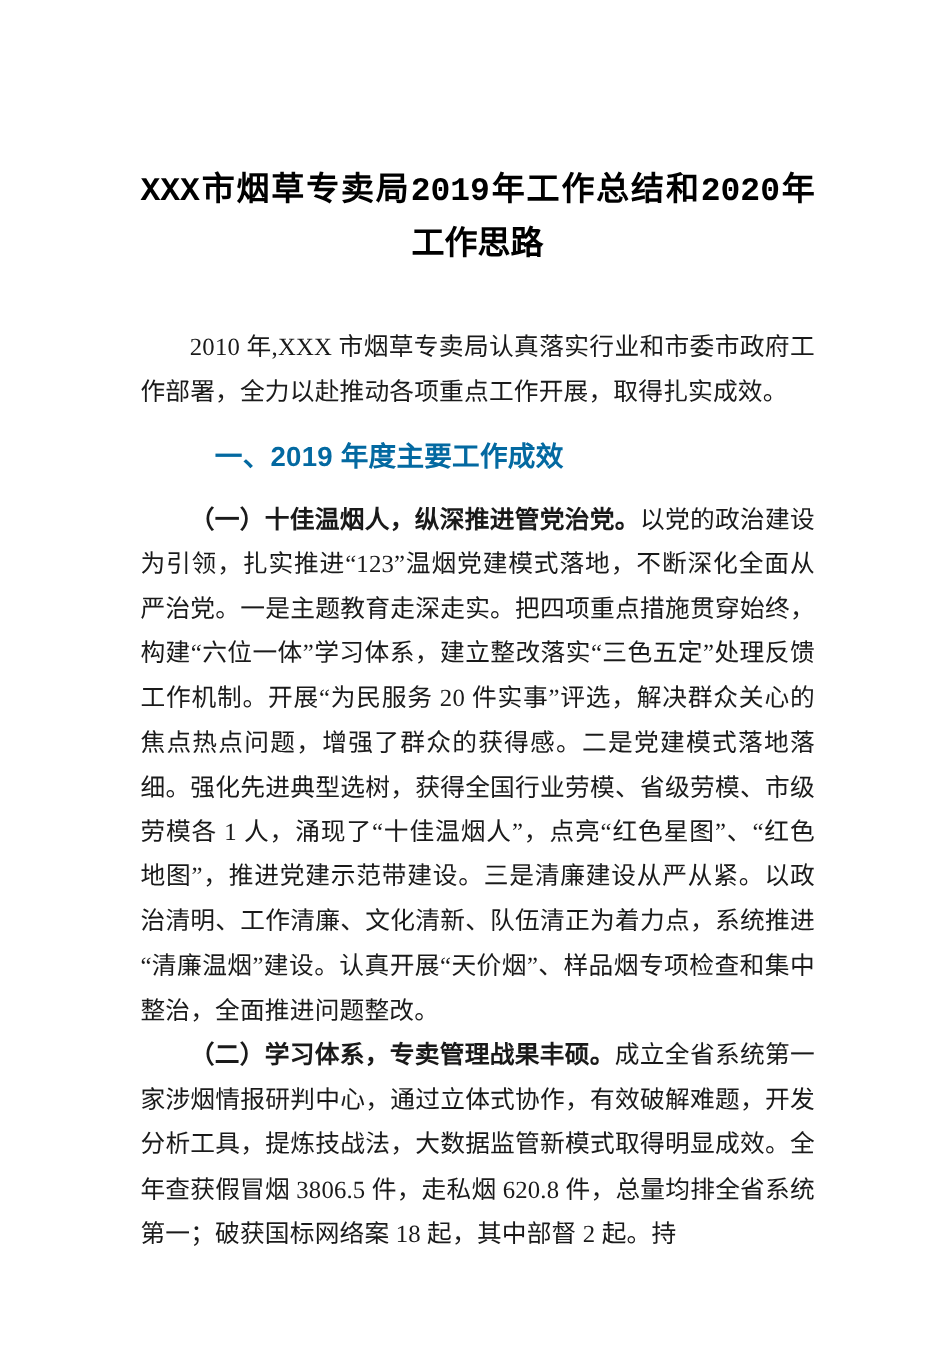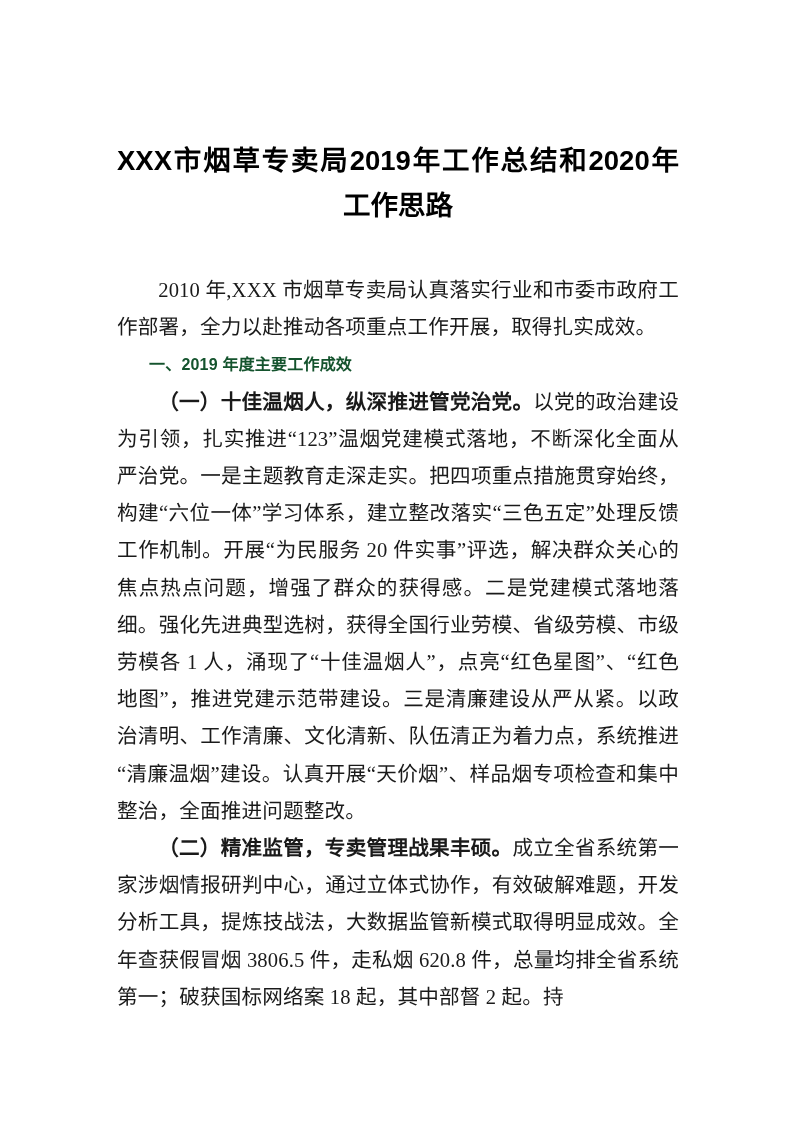--- a/index.html
+++ b/index.html
@@ -21,21 +21,21 @@
 
   .page-body {
     position: absolute;
     left: 117px;
     top: 138px;
     width: 562px;
   }
 
   
   .doc-title {
-    font-family: Liberation Sans, sans-serif;
+    font-family: Liberation Mono, monospace;
     font-weight: 700;
     font-size: 27.5px;
     line-height: 45px;
     color: #000000;
     text-align: justify;
     text-align-last: center;
     letter-spacing: 0px;
     margin: 0 0 0 0;
     word-break: break-all;
   }
@@ -62,25 +62,25 @@
   
   .kai {
     font-style: normal;
     transform: none;
   }
 
   
   .h1-section {
     font-family: "Liberation Sans", "DejaVu Sans", sans-serif;
     font-weight: 700;
-    font-size: 16px;
+    font-size: 23px;
     line-height: 37.2px;
-    color: #14532d;
+    color: #0369a1;
     text-indent: 2em;
-    margin: 0;
+    margin: 16px;
     letter-spacing: 0.2px;
     word-break: break-all;
   }
 
   
   .lead {
     font-weight: 700;
   }
 </style>
 </head>
@@ -92,16 +92,16 @@
     <h1 class="doc-title">XXX市烟草专卖局2019年工作总结和2020年工作思路</h1>
 
     <div class="title-gap"></div>
 
     <p class="para kai">2010 年,XXX 市烟草专卖局认真落实行业和市委市政府工作部署，全力以赴推动各项重点工作开展，取得扎实成效。</p>
 
     <p class="h1-section">一、2019 年度主要工作成效</p>
 
     <p class="para kai"><span class="lead">（一）十佳温烟人，纵深推进管党治党。</span><span>以党的政治建设为引领，扎实推进“123”温烟党建模式落地，不断深化全面从严治党。一是主题教育走深走实。把四项重点措施贯穿始终，构建“六位一体”学习体系，建立整改落实“三色五定”处理反馈工作机制。开展“为民服务 20 件实事”评选，解决群众关心的焦点热点问题，增强了群众的获得感。二是党建模式落地落细。强化先进典型选树，获得全国行业劳模、省级劳模、市级劳模各 1 人，涌现了“十佳温烟人”，点亮“红色星图”、“红色地图”，推进党建示范带建设。三是清廉建设从严从紧。以政治清明、工作清廉、文化清新、队伍清正为着力点，系统推进“清廉温烟”建设。认真开展“天价烟”、样品烟专项检查和集中整治，全面推进问题整改。</span></p>
 
-    <p class="para kai"><span class="lead">（二）精准监管，专卖管理战果丰硕。</span><span>成立全省系统第一家涉烟情报研判中心，通过立体式协作，有效破解难题，开发分析工具，提炼技战法，大数据监管新模式取得明显成效。全年查获假冒烟 3806.5 件，走私烟 620.8 件，总量均排全省系统第一；破获国标网络案 18 起，其中部督 2 起。持</span></p>
+    <p class="para kai"><span class="lead">（二）学习体系，专卖管理战果丰硕。</span><span>成立全省系统第一家涉烟情报研判中心，通过立体式协作，有效破解难题，开发分析工具，提炼技战法，大数据监管新模式取得明显成效。全年查获假冒烟 3806.5 件，走私烟 620.8 件，总量均排全省系统第一；破获国标网络案 18 起，其中部督 2 起。持</span></p>
 
   </div>
 </div>
 
 </body></html>

